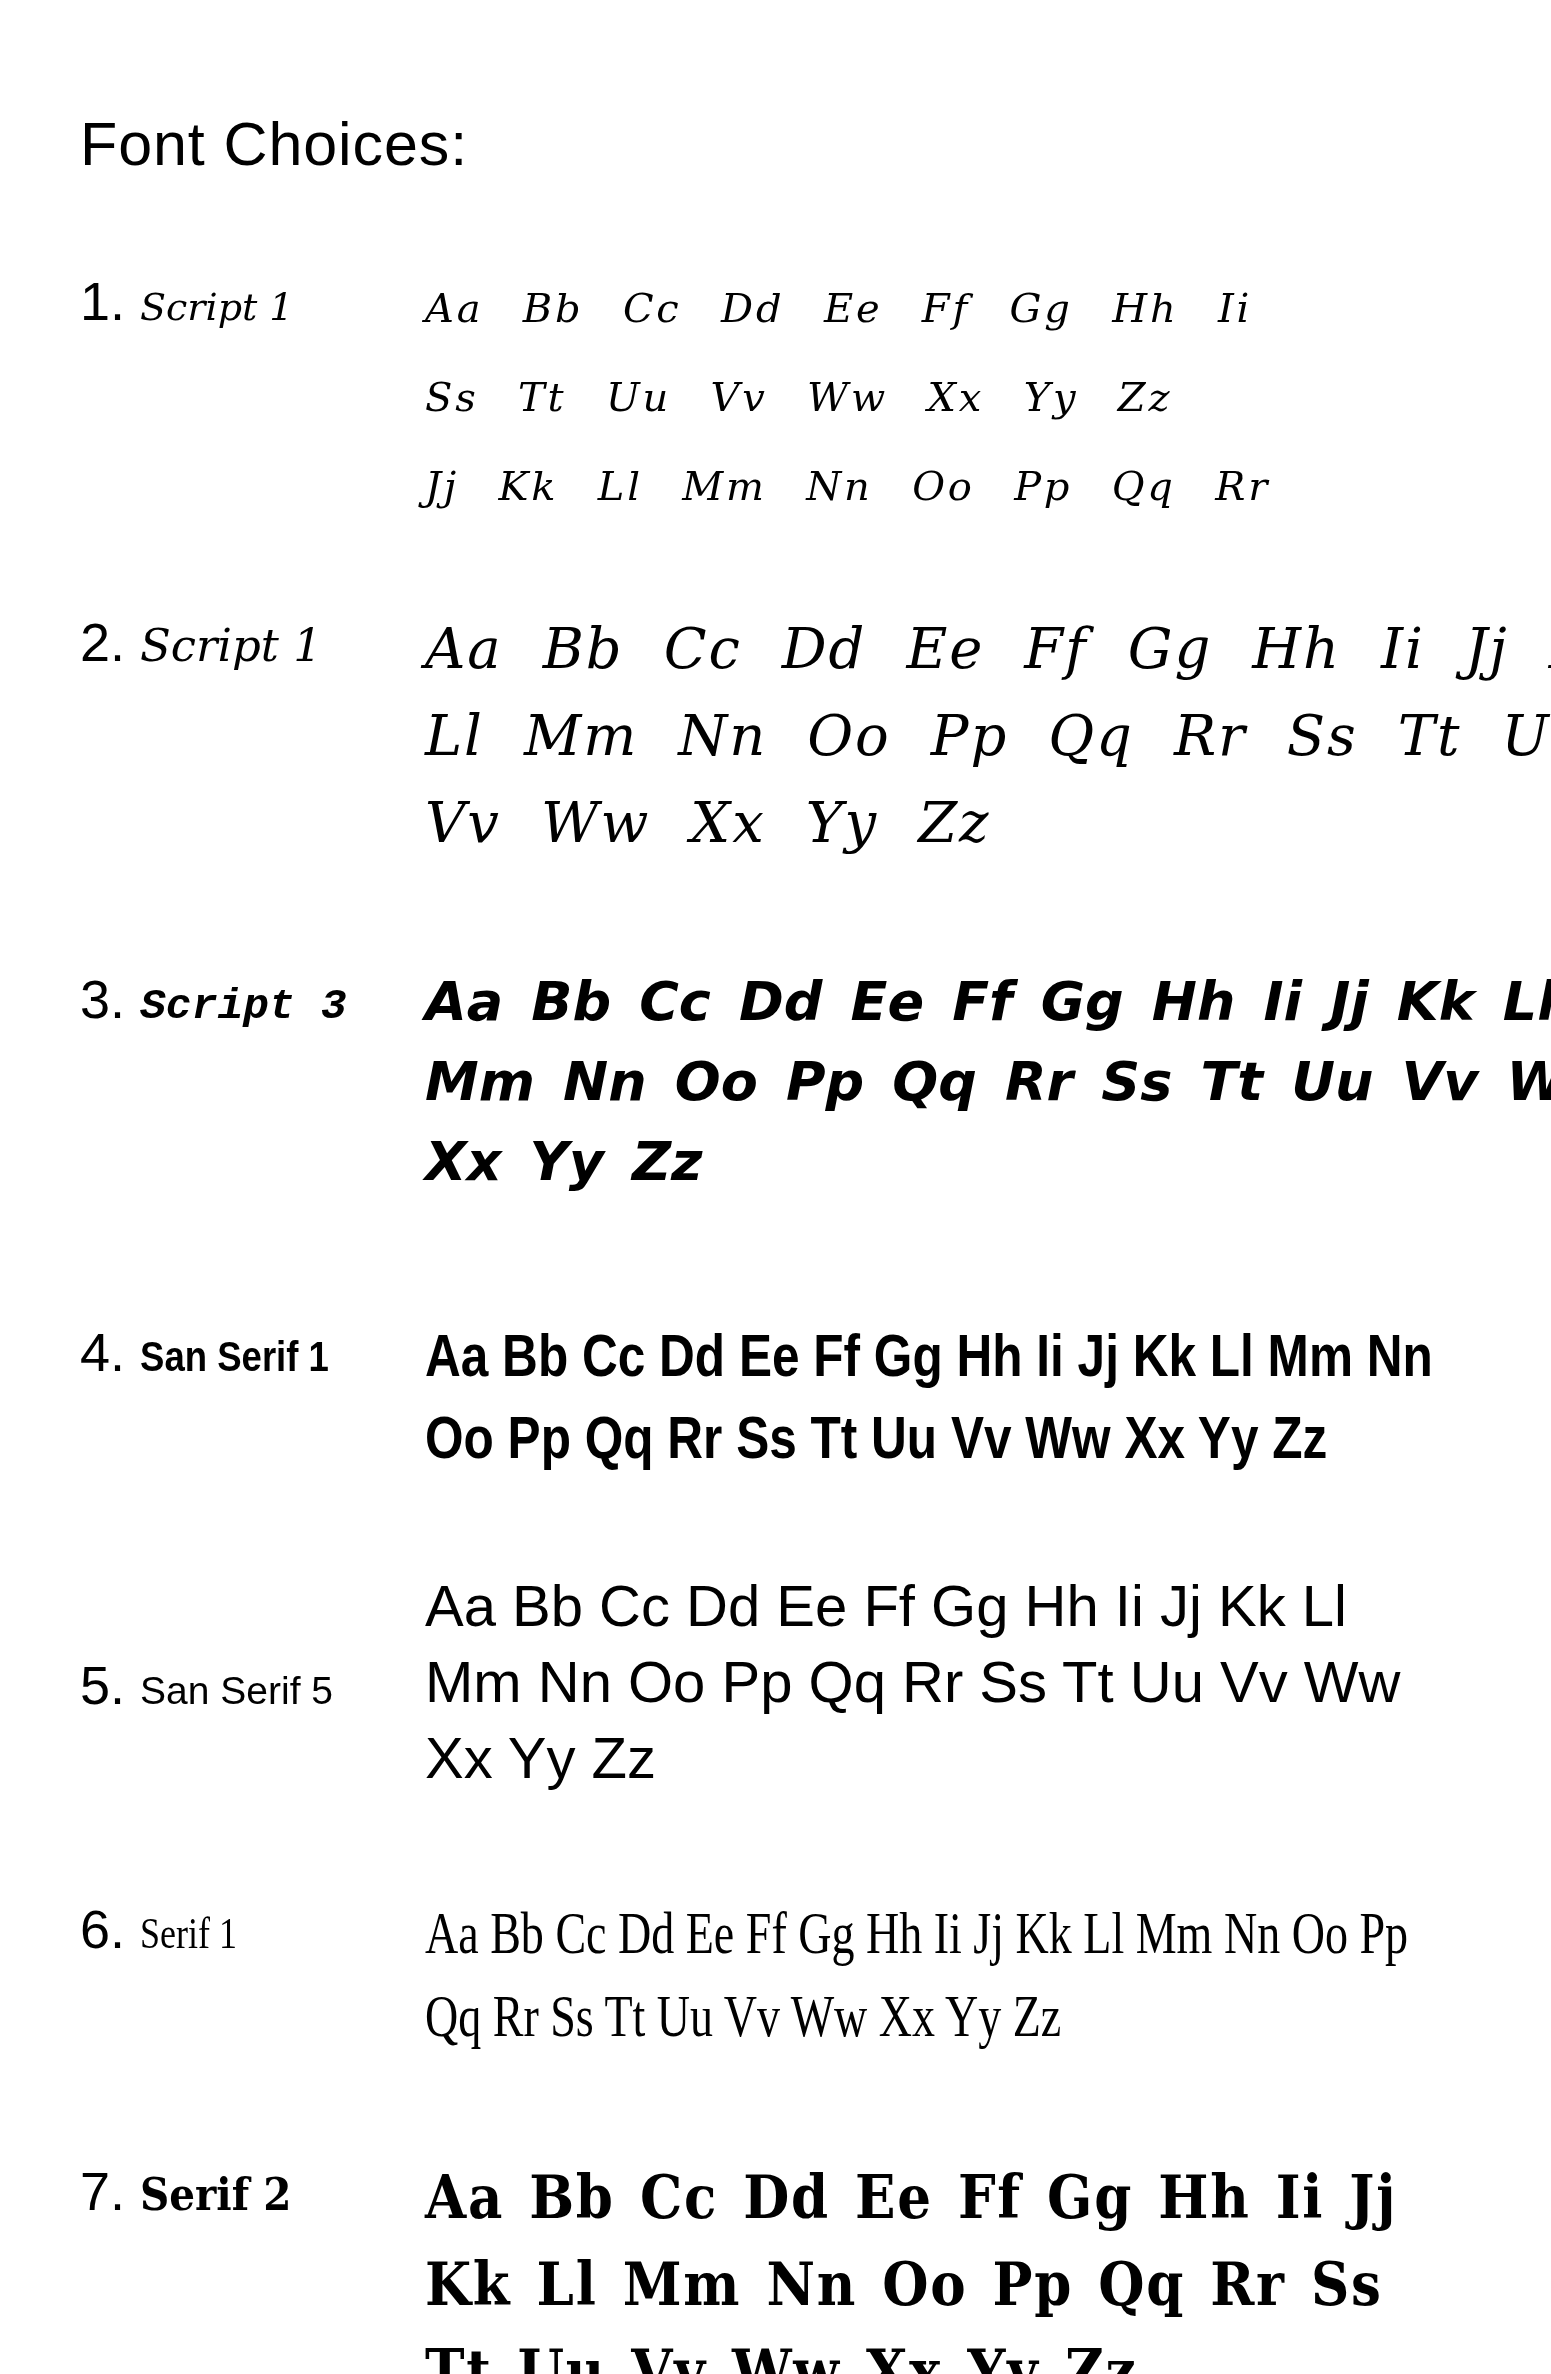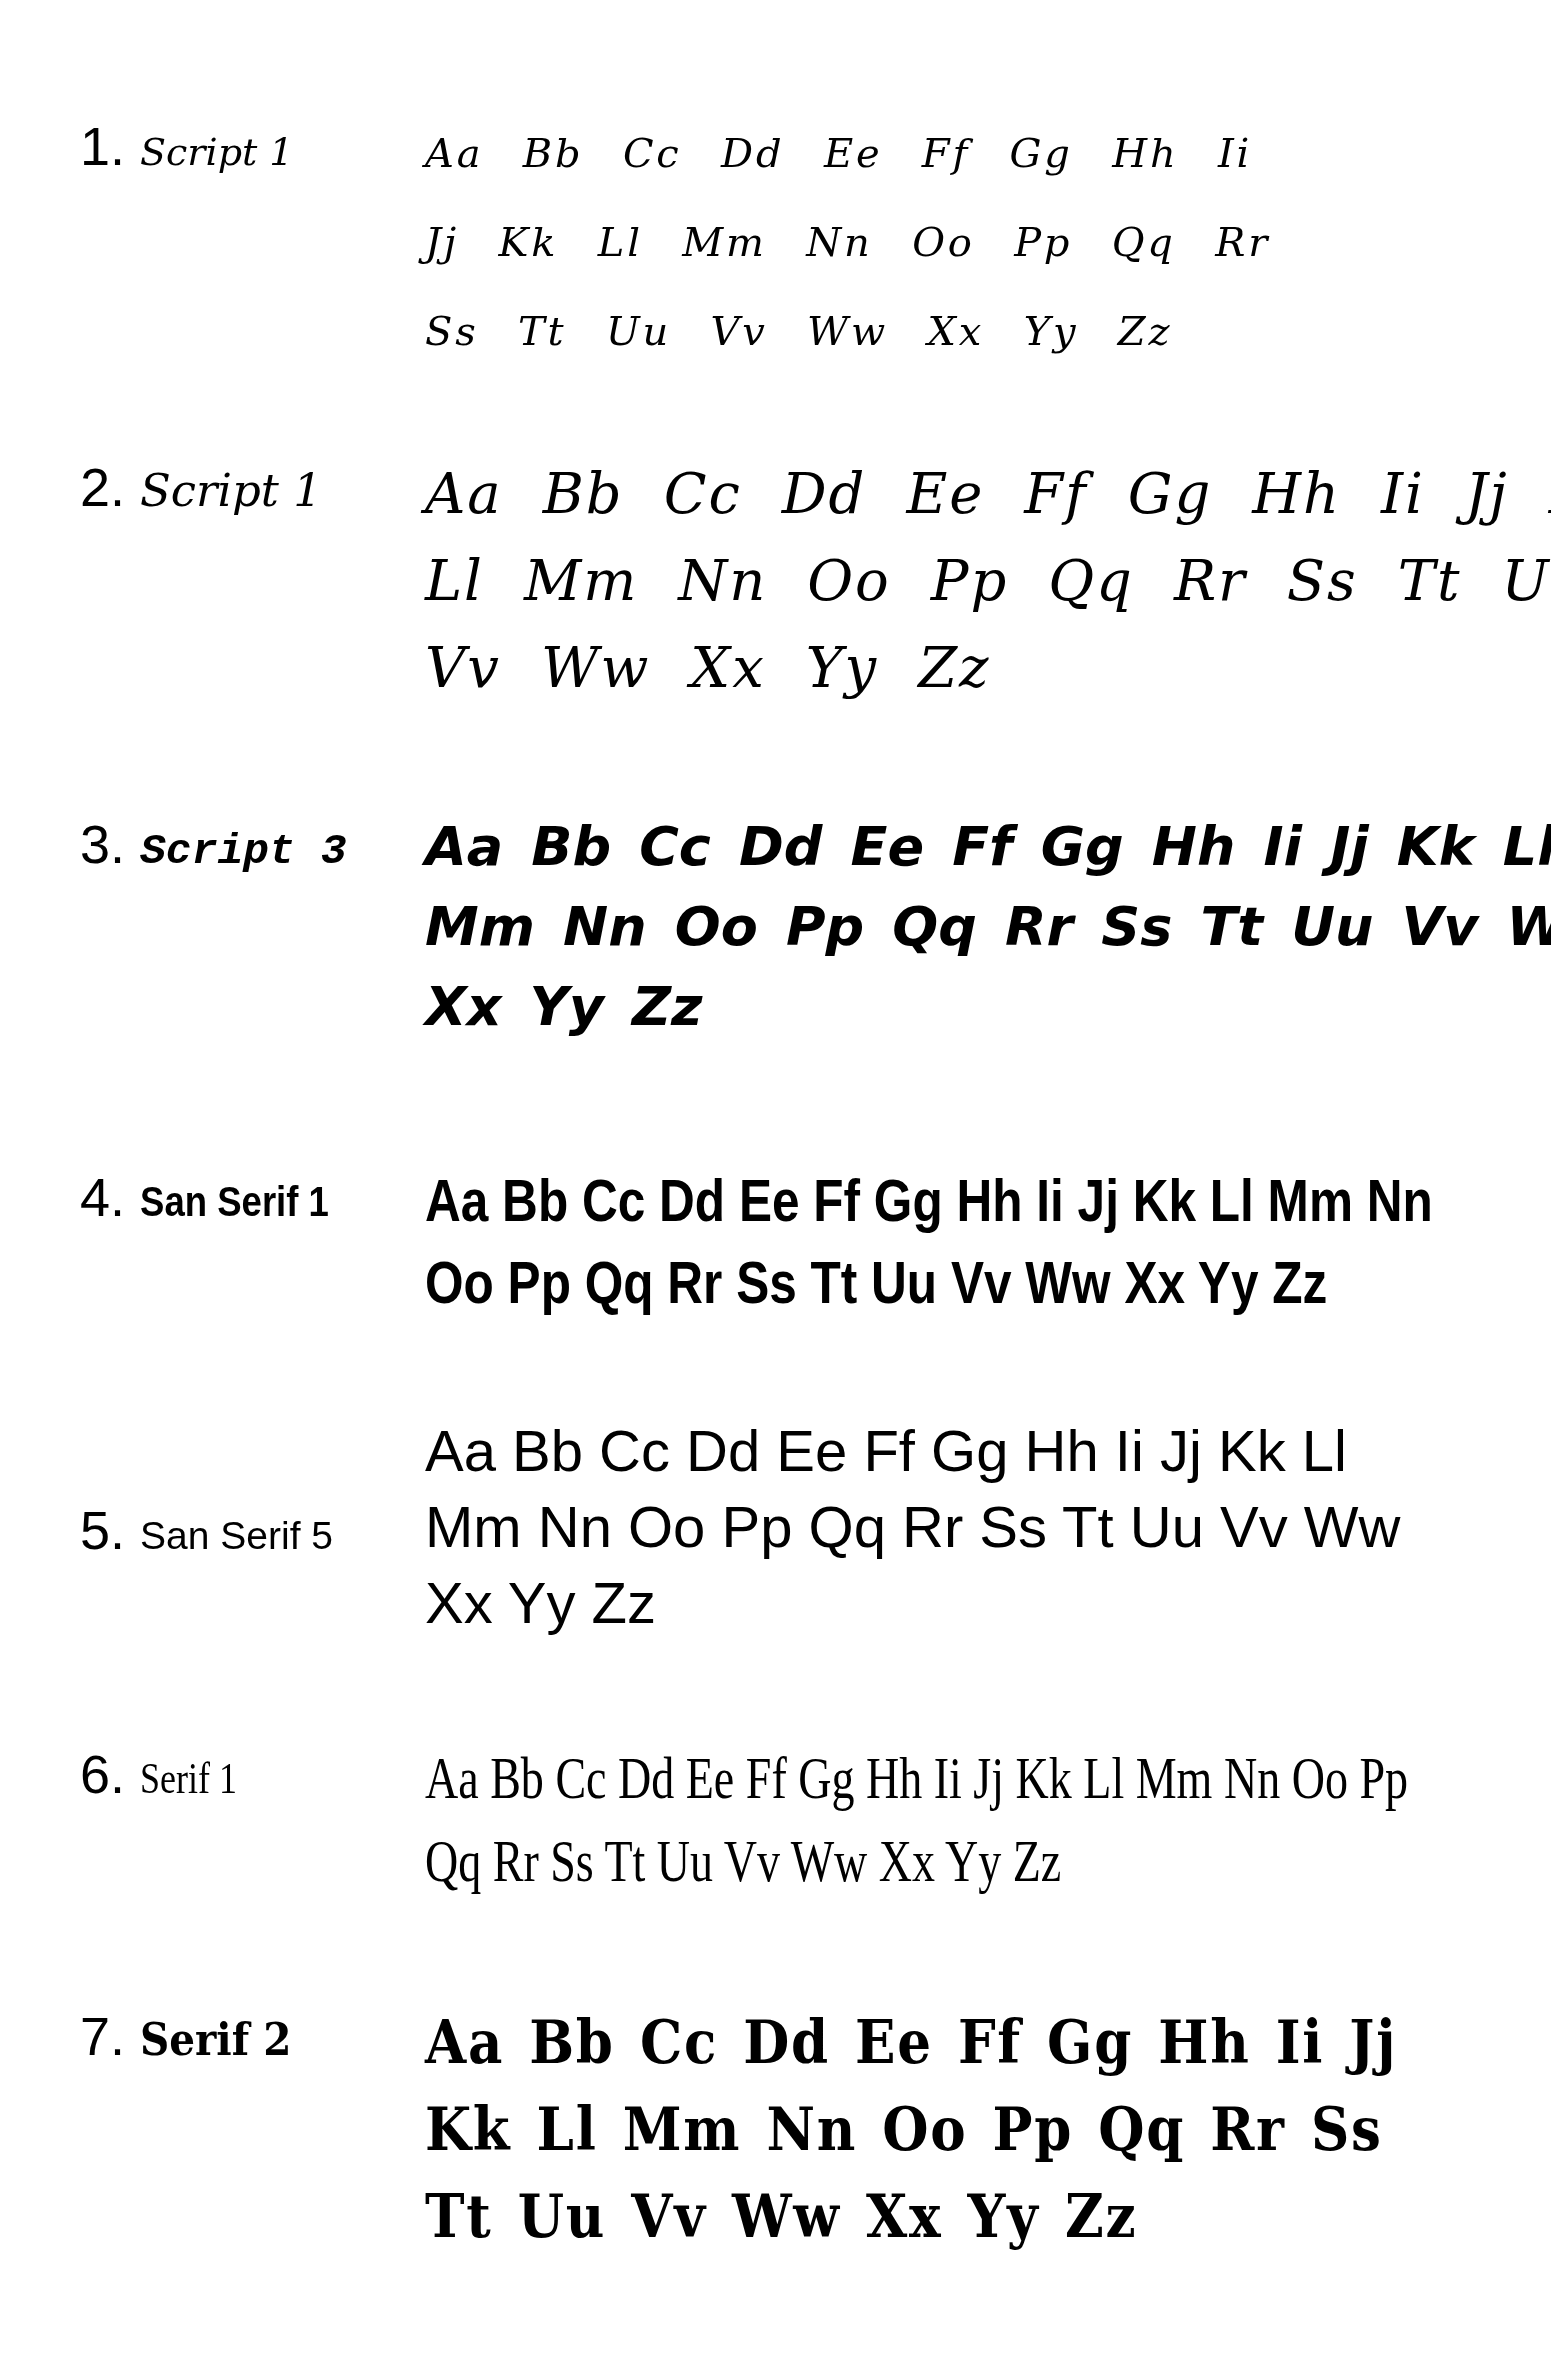--- a/index.html
+++ b/index.html
@@ -94,30 +94,31 @@
   .row-4 { margin-bottom: 89px; }
   .row-5 { margin-bottom: 96px; }
   .row-6 { margin-bottom: 96px; }
   .row-7 { margin-bottom: 0; }
 </style>
 </head>
 <body>
 
 <div class="page">
 
+  <h1 class="title">Font Choices:</h1>
 
   <div class="font-row row-1">
     <div class="label">
       <span class="num">1.</span>
       <span class="name fs-script1">Script 1</span>
     </div>
     <div class="sample fs-script1">
       <div class="line">Aa Bb Cc Dd Ee Ff Gg Hh Ii</div>
+      <div class="line">Ss Tt Uu Vv Ww Xx Yy Zz</div>
       <div class="line">Jj Kk Ll Mm Nn Oo Pp Qq Rr</div>
-      <div class="line">Ss Tt Uu Vv Ww Xx Yy Zz</div>
     </div>
   </div>
 
   <div class="font-row row-2">
     <div class="label">
       <span class="num">2.</span>
       <span class="name fs-script2">Script 1</span>
     </div>
     <div class="sample fs-script2">
       <div class="line">Aa Bb Cc Dd Ee Ff Gg Hh Ii Jj Kk</div>

